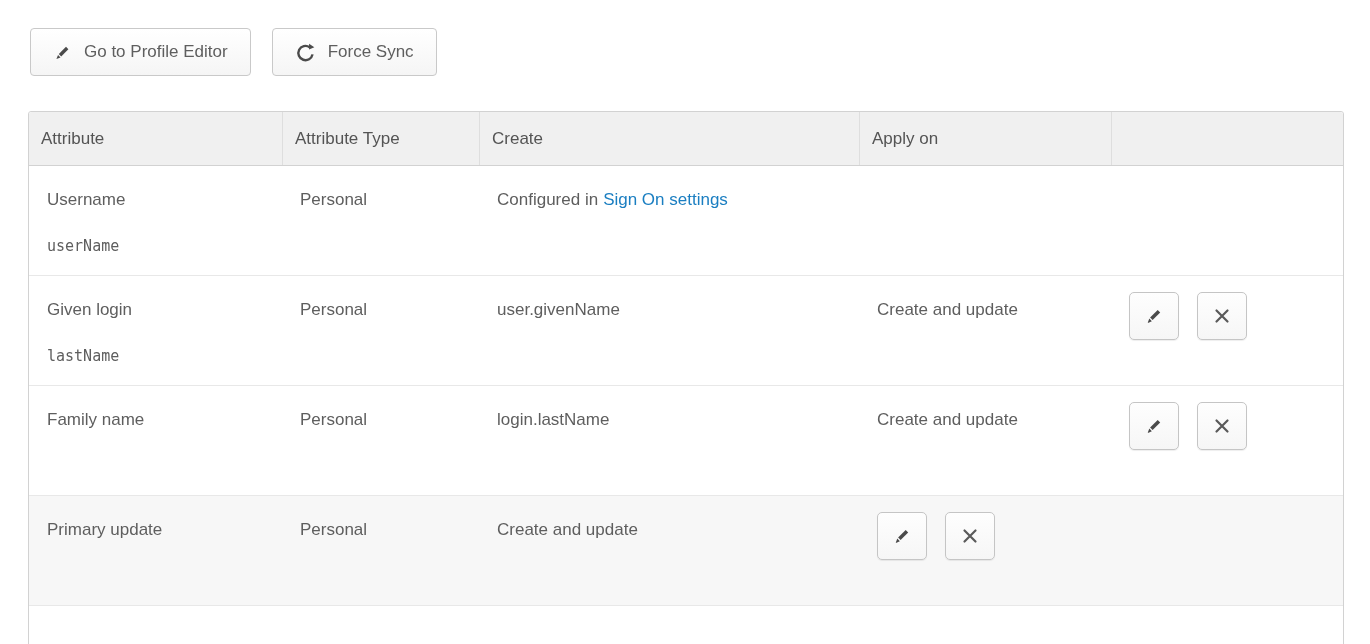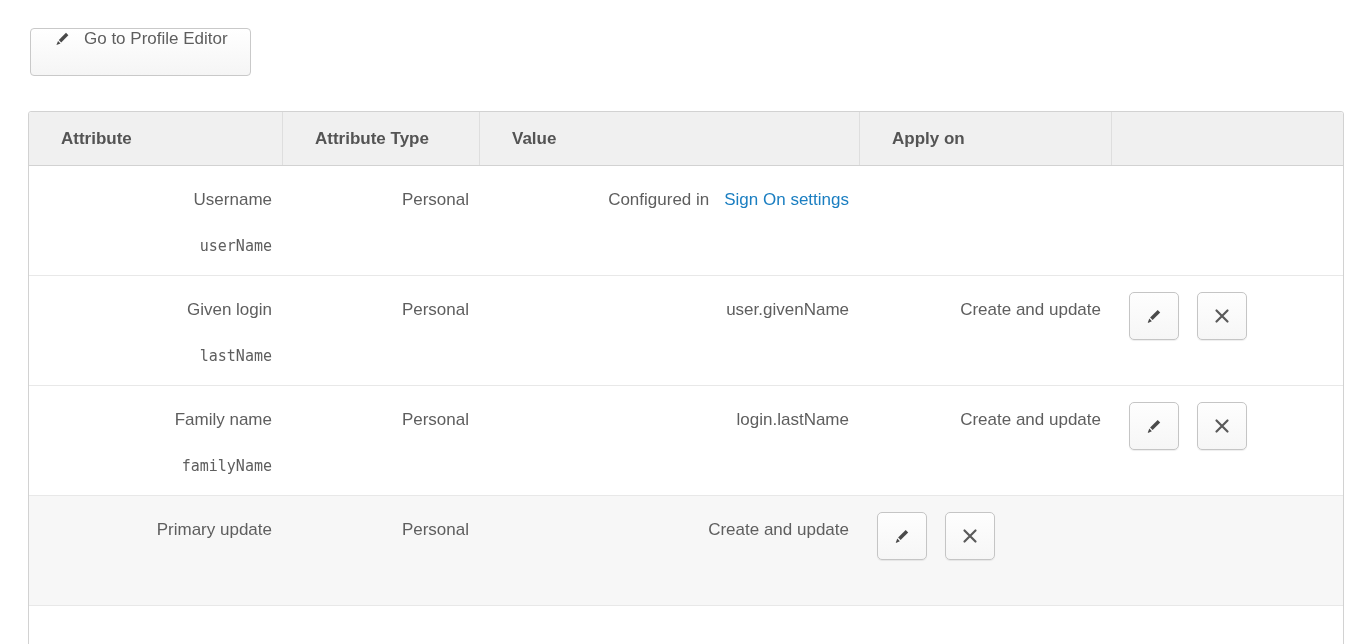--- a/index.html
+++ b/index.html
@@ -11,21 +11,21 @@
     color: #5e5e5e;
   }
   
   .toolbar {
     margin: 28px 0 0 30px;
     display: flex;
     gap: 21px;
   }
   .btn {
     display: inline-flex;
-    align-items: flex-start;
+    align-items: center;
     gap: 12px;
     height: 48px;
     padding: 0 22px;
     border: 1px solid #c9c9c9;
     border-radius: 4px;
     background: linear-gradient(#ffffff, #f5f5f5);
     color: #5e5e5e;
     font-size: 17px;
     font-family: "Liberation Sans", sans-serif;
     cursor: pointer;
@@ -46,51 +46,49 @@
     height: 54px;
     background: #f0f0f0;
     border-bottom: 1px solid #d2d2d2;
     border-radius: 3px 3px 0 0;
     font-size: 17px;
     color: #545454;
   }
   .th {
     display: flex;
     align-items: center;
-    padding-left: 32px;
-    font-weight: bold;
+    padding-left: 12px;
   }
   .th + .th { border-left: 1px solid #dedede; }
   .row {
     display: grid;
     grid-template-columns: 253px 197px 380px 252px 1fr;
     min-height: 110px;
     border-bottom: 1px solid #e8e8e8;
     background: #ffffff;
     font-size: 17px;
-    text-align: right;
   }
   .row.alt { background: #f7f7f7; }
   .row-empty {
     height: 60px;
     background: #ffffff;
     border-bottom: none;
   }
   .cell { padding: 24px 10px 0 18px; }
   .attr-label { color: #5e5e5e; line-height: 20px; }
   .attr-key {
     margin-top: 27px;
     font-family: "DejaVu Sans Mono", "Liberation Mono", monospace;
     font-size: 15px;
     color: #5e5e5e;
   }
   .link {
     color: #1a7ec1;
     text-decoration: none;
-    margin-left: 15px;
+    margin-left: 5px;
     cursor: pointer;
   }
   .actions {
     display: flex;
     gap: 18px;
     padding: 16px 0 0 18px;
   }
   .icon-btn {
     width: 50px;
     height: 48px;
@@ -108,28 +106,35 @@
 <body>
 
 <div class="toolbar">
   <button class="btn">
     <svg width="19" height="19" viewBox="0 0 20 20">
       <path d="M6.1 11.6 L13.7 4.0 L16.2 6.5 L8.6 14.1 Z" fill="#4a4a4a"></path>
       <path d="M5.3 12.6 L3.6 16.9 L7.9 15.2 Z" fill="#4a4a4a"></path>
     </svg>
     <span>Go to Profile Editor</span>
   </button>
+  <button class="btn">
+    <svg width="21" height="21" viewBox="0 0 20 20">
+      <path d="M13.9 4.9 A 6.8 6.8 0 1 0 16.7 11.8" fill="none" stroke="#4a4a4a" stroke-width="2.3" stroke-linecap="butt"></path>
+      <path d="M13.4 7.2 L18.4 5.0 L13.4 1.6 Z" fill="#4a4a4a"></path>
+    </svg>
+    <span>Force Sync</span>
+  </button>
 </div>
 
 <div class="table">
 
   <div class="thead">
     <div class="th">Attribute</div>
     <div class="th">Attribute Type</div>
-    <div class="th">Value</div>
+    <div class="th">Create</div>
     <div class="th">Apply on</div>
     <div class="th"></div>
   </div>
 
   <div class="row">
     <div class="cell">
       <div class="attr-label">Username</div>
       <div class="attr-key">userName</div>
     </div>
     <div class="cell">Personal</div>
@@ -159,21 +164,20 @@
         <svg width="20" height="20" viewBox="0 0 20 20">
           <path d="M4.5 4.5 L15.5 15.5 M15.5 4.5 L4.5 15.5" stroke="#5a5a5a" stroke-width="2.2" fill="none" stroke-linecap="round"></path>
         </svg>
       </button>
     </div>
   </div>
 
   <div class="row">
     <div class="cell">
       <div class="attr-label">Family name</div>
-      <div class="attr-key">familyName</div>
     </div>
     <div class="cell">Personal</div>
     <div class="cell">login.lastName</div>
     <div class="cell">Create and update</div>
     <div class="actions">
       <button class="icon-btn">
         <svg width="20" height="20" viewBox="0 0 20 20">
           <path d="M6.1 11.6 L13.7 4.0 L16.2 6.5 L8.6 14.1 Z" fill="#4a4a4a"></path>
           <path d="M5.3 12.6 L3.6 16.9 L7.9 15.2 Z" fill="#4a4a4a"></path>
         </svg>

